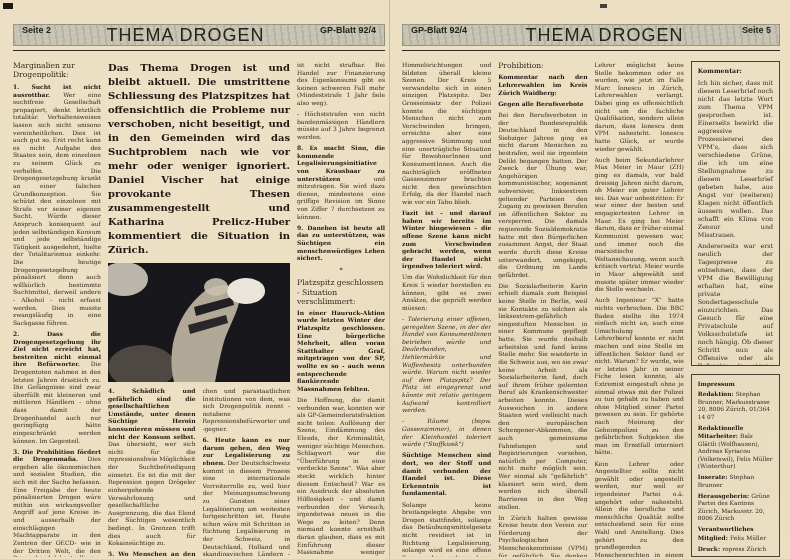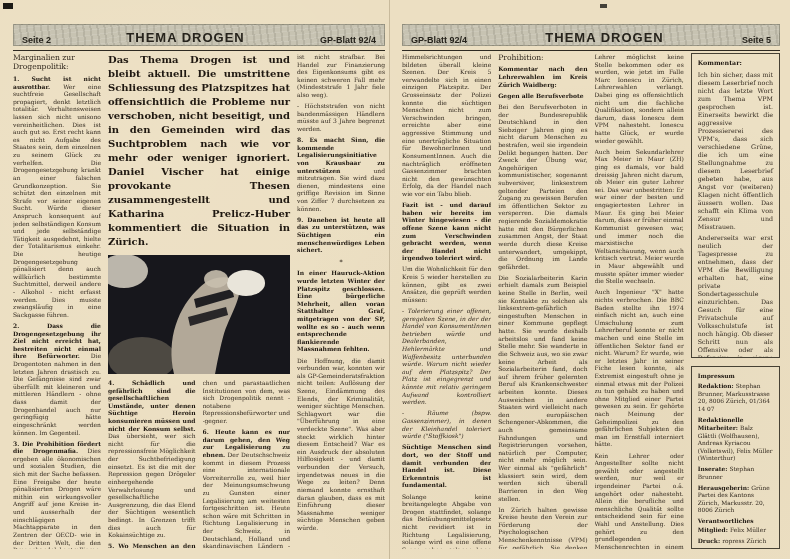--- a/index.html
+++ b/index.html
@@ -18,28 +18,28 @@
   .page{box-sizing:border-box;height:559px;overflow:hidden;}
   .page-left{width:389px;padding:6px 4px 2px 13px;}
   .page-right{width:401px;padding:6px 10px 2px 12px;border-left:1px solid rgba(90,75,45,.25);}
   
   .band{
     box-sizing:border-box;height:22px;margin-top:18px;
     background:
       repeating-linear-gradient(83deg, rgba(60,60,50,.12) 0 2px, transparent 2px 7px),
       repeating-linear-gradient(-7deg, rgba(255,255,255,.10) 0 1px, transparent 1px 5px),
       #c7c3b2;
-    display:flex;align-items:flex-end;justify-content:space-between;
+    display:flex;align-items:flex-start;justify-content:space-between;
     padding:0 8px;border:1px solid rgba(70,65,50,.35);
   }
   .band-wrap{border-bottom:1.5px solid #2e2a22;padding-bottom:4px;}
   .band-side{font-family:"Liberation Sans",sans-serif;font-weight:bold;font-size:9px;color:#26231c;}
-  .band-title{font-family:"Liberation Sans",sans-serif;font-weight:bold;font-size:13px;letter-spacing:1px;color:#26231c;}
+  .band-title{font-family:"Liberation Sans",sans-serif;font-weight:normal;font-size:18px;letter-spacing:1px;color:#26231c;}
   
-  .cols{display:flex;gap:7px;margin-top:2px;height:496px;overflow:hidden;}
+  .cols{display:flex;gap:7px;margin-top:10px;height:496px;overflow:hidden;}
   .col{flex:1 1 0;overflow:hidden;height:100%;}
   .colx2{flex:2.07 1 0;display:flex;flex-direction:column;}
   .subcols{display:flex;gap:7px;flex:1;overflow:hidden;}
   .subcols .col{flex:1 1 0;}
   
   .blk{margin:0 0 3.5px;font-size:6px;line-height:1.27;text-align:justify;hyphens:auto;}
   .blk b{color:#1f1811;}
   .blk.h{font-size:7.6px;line-height:1.25;text-align:left;margin:0 0 3px;}
   .blk.h2{font-size:7.6px;line-height:1.25;text-align:left;margin:5px 0 2px;}
   .blk.kh{font-size:8.5px;font-weight:bold;text-align:left;margin:0 0 4px;color:#1f1811;}
@@ -108,20 +108,21 @@
               <p class="blk"><b>7. Eine Revision des Betäubungsmittelgesetzes </b>wäre heute mit folgenden Schwerpunkten möglich:</p>
             </div>
         </div>
       </div>
       <div class="col">
           <p class="blk">ist nicht strafbar. Bei Handel zur Finanzierung des Eigenkonsums gibt es keinen schweren Fall mehr (Mindeststrafe 1 Jahr fiele also weg).</p>
           <p class="blk">- Höchststrafen von nicht bandenmässigen Händlern müsste auf 3 Jahre begrenzt werden.</p>
           <p class="blk"><b>8. Es macht Sinn, die kommende Legalisierungsinitiative von Krausbaar zu unterstützen </b>und mitzutragen. Sie wird dazu dienen, mindestens eine griffige Revision im Sinne von Ziffer 7 durchsetzen zu können.</p>
           <p class="blk"><b>9. Daneben ist heute all das zu unterstützen, was Süchtigen ein menschenwürdiges Leben sichert.</b></p>
           <p class="blk sep">*</p>
+          <p class="blk h2">Platzspitz geschlossen - Situation verschlimmert:</p>
           <p class="blk"><b>In einer Hauruck-Aktion wurde letzten Winter der Platzspitz geschlossen. Eine bürgerliche Mehrheit, allen voran Statthalter Graf, mitgetragen von der SP, wollte es so - auch wenn entsprechende flankierende Massnahmen fehlten.</b></p>
           <p class="blk">Die Hoffnung, die damit verbunden war, konnten wir als GP-Gemeinderatsfraktion nicht teilen: Auflösung der Szene, Eindämmung des Elends, der Kriminalität, weniger süchtige Menschen. Schlagwort war die "Überführung in eine verdeckte Szene". Was aber steckt wirklich hinter diesem Entscheid? War es ein Ausdruck der absoluten Hilflosigkeit - und damit verbunden der Versuch, irgendetwas neues in die Wege zu leiten? Denn niemand konnte ernsthaft daran glauben, dass es mit Einführung dieser Massnahme weniger süchtige Menschen geben würde.</p>
         </div>
     </div>
   </div>
 
   <div class="page page-right">
     <div class="band-wrap">
       <div class="band">
         <span class="band-side">GP-Blatt 92/4</span>

